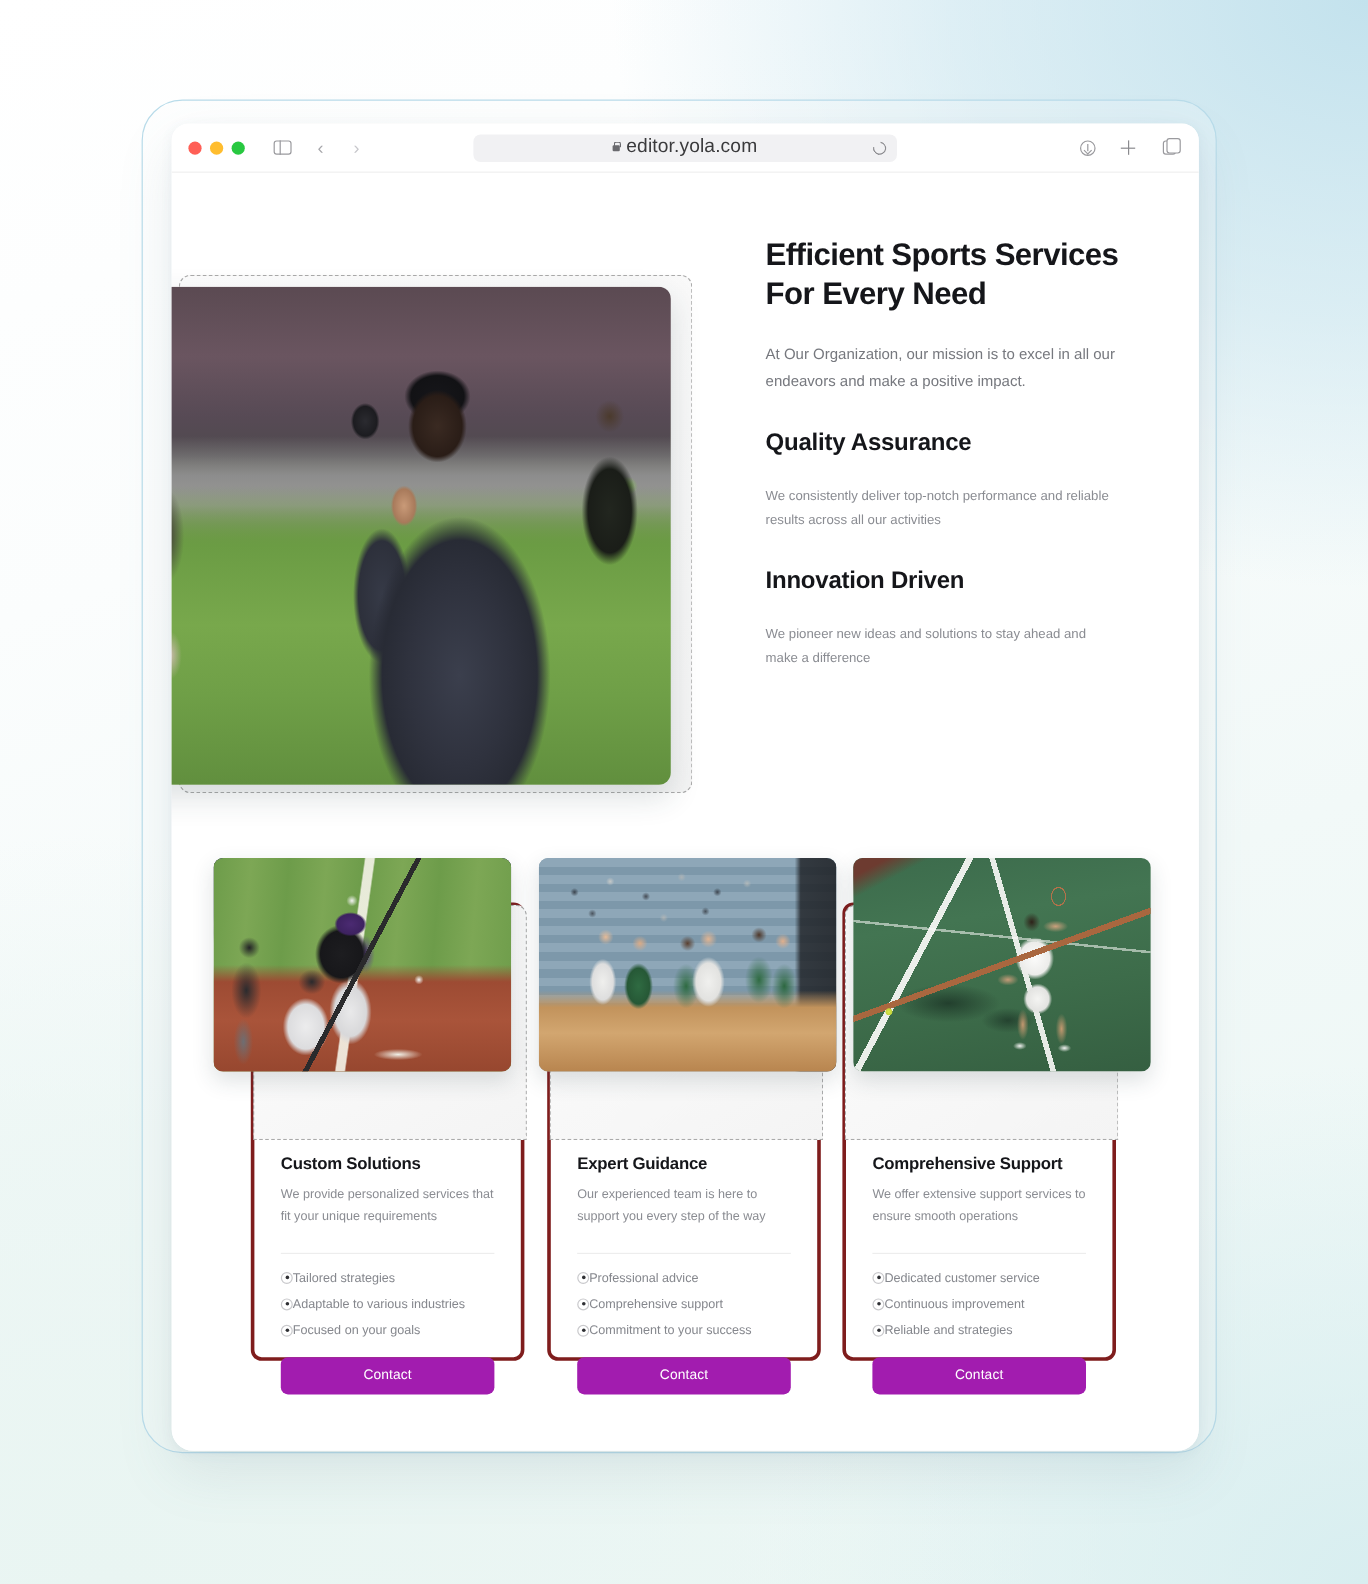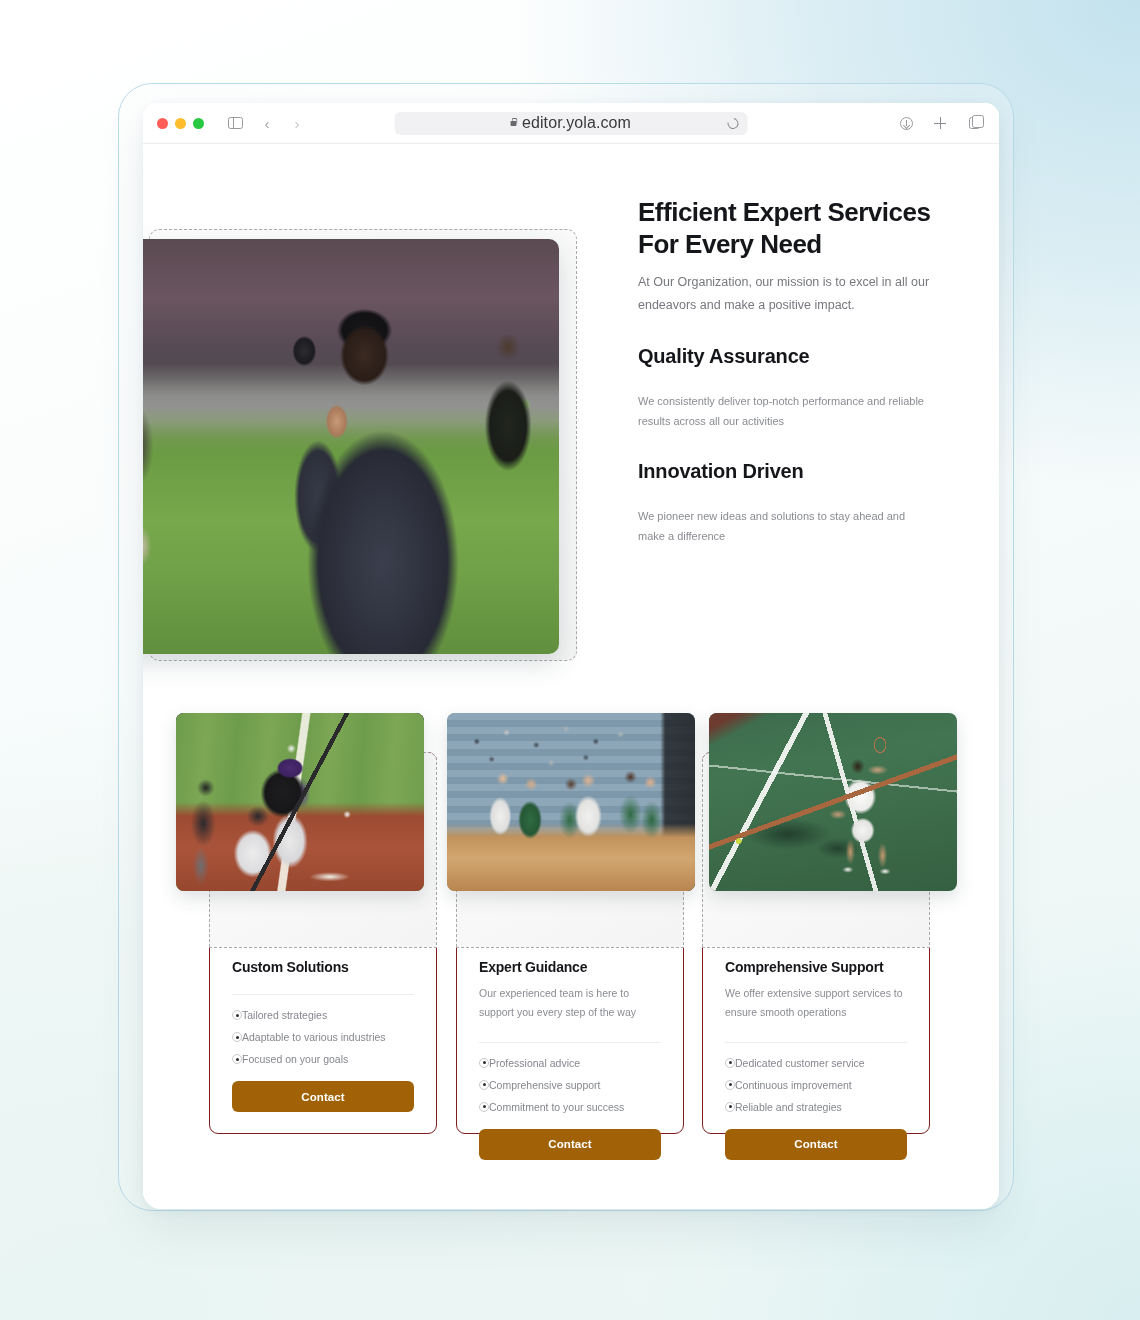--- a/index.html
+++ b/index.html
@@ -257,21 +257,21 @@
     width: 296px;
   }
   .hero-title {
     font-size: 26px;
     font-weight: 700;
     line-height: 1.24;
     color: #15161a;
     letter-spacing: -0.5px;
   }
   .hero-sub {
-    margin-top: 11px;
+    margin-top: 24px;
     font-size: 12.5px;
     line-height: 1.82;
     color: #76787e;
   }
   .feature { margin-top: 28px; }
   .feature-title {
     font-size: 20px;
     font-weight: 700;
     color: #15161a;
     letter-spacing: -0.2px;
@@ -289,21 +289,21 @@
     left: 0; top: 560px;
     width: 100%;
     height: 460px;
   }
   .card {
     position: absolute;
     top: 48px;
     width: 228px;
     height: 382px;
     background: #ffffff;
-    border: 1px solid #7f1d1d;
+    border: 3px solid #7f1d1d;
     border-radius: 9px;
   }
   .card.c1 { left: 66px; }
   .card.c2 { left: 313px; }
   .card.c3 { left: 559px; }
 
   .card-dropzone {
     position: absolute;
     left: -1px; top: -1px;
     width: 228px; height: 196px;
@@ -482,25 +482,25 @@
     border-radius: 50%;
     background: #2f3034;
   }
   .contact-btn {
     display: block;
     width: 100%;
     margin-top: 16px;
     height: 31px;
     border: none;
     border-radius: 6px;
-    background: #a16207;
+    background: #a21caf;
     color: #ffffff;
     font-family: "Liberation Sans", sans-serif;
     font-size: 11.5px;
-    font-weight: 700;
+    font-weight: 400;
     letter-spacing: 0.1px;
     cursor: pointer;
   }
 </style>
 </head>
 <body>
 
 <div class="frame-outline"></div>
 
 <div class="browser">
@@ -551,21 +551,21 @@
   <div class="page">
 
     <section class="hero">
       <div class="hero-dropzone"></div>
 
       <div class="hero-img">
         <div class="ph-football"></div>
       </div>
 
       <div class="hero-copy">
-        <h1 class="hero-title">Efficient Expert Services For Every Need</h1>
+        <h1 class="hero-title">Efficient Sports Services For Every Need</h1>
         <p class="hero-sub">At Our Organization, our mission is to excel in all our endeavors and make a positive impact.</p>
 
         <div class="feature">
           <h3 class="feature-title">Quality Assurance</h3>
           <p class="feature-body">We consistently deliver top-notch performance and reliable results across all our activities</p>
         </div>
 
         <div class="feature">
           <h3 class="feature-title">Innovation Driven</h3>
           <p class="feature-body">We pioneer new ideas and solutions to stay ahead and make a difference</p>
@@ -575,20 +575,21 @@
 
     <section class="cards">
 
       <article class="card c1">
         <div class="card-dropzone"></div>
         <div class="card-img">
           <div class="ph-baseball"></div>
         </div>
         <div class="card-body">
           <h3 class="card-title">Custom Solutions</h3>
+          <p class="card-desc">We provide personalized services that fit your unique requirements</p>
           <div class="card-rule"></div>
           <ul class="bullets">
             <li class="bullet">
               <span class="bullet-dot"></span>
               <span>Tailored strategies</span>
             </li>
             <li class="bullet">
               <span class="bullet-dot"></span>
               <span>Adaptable to various industries</span>
             </li>

